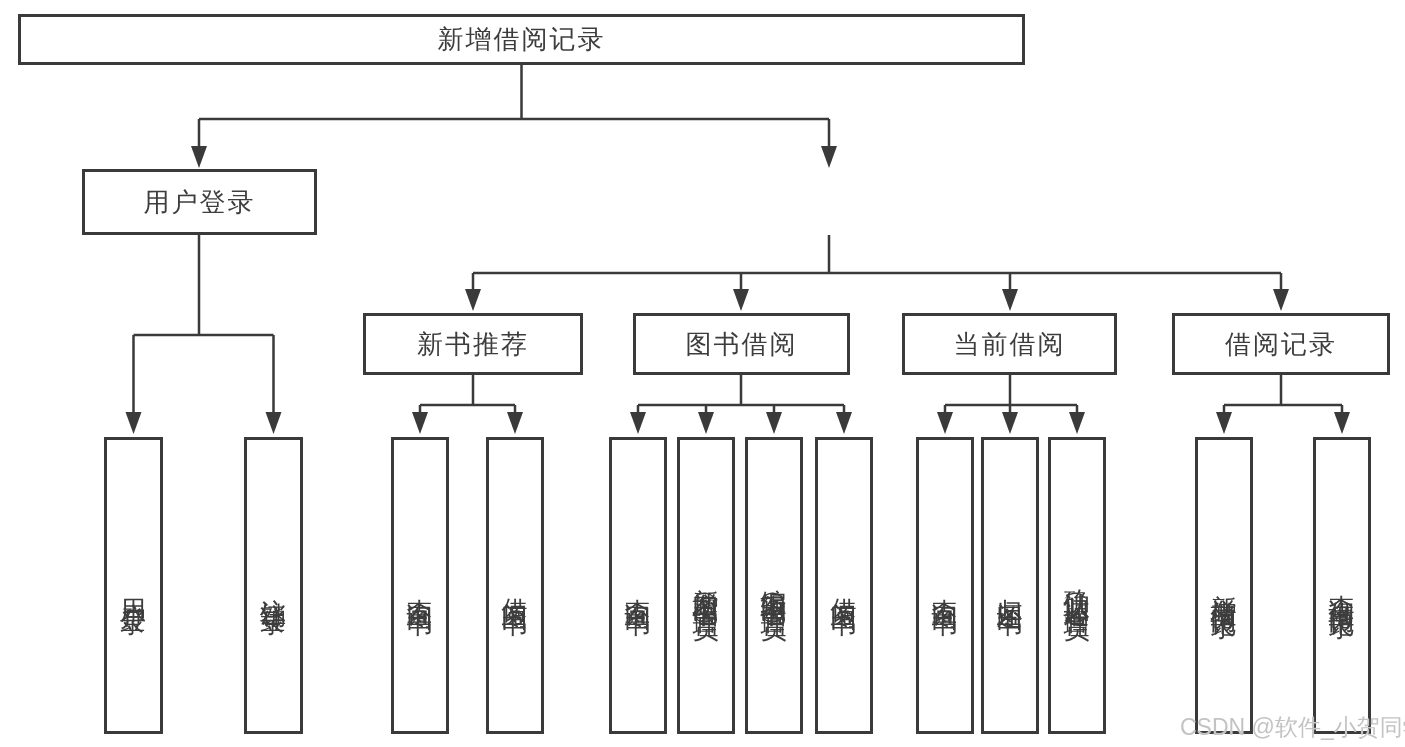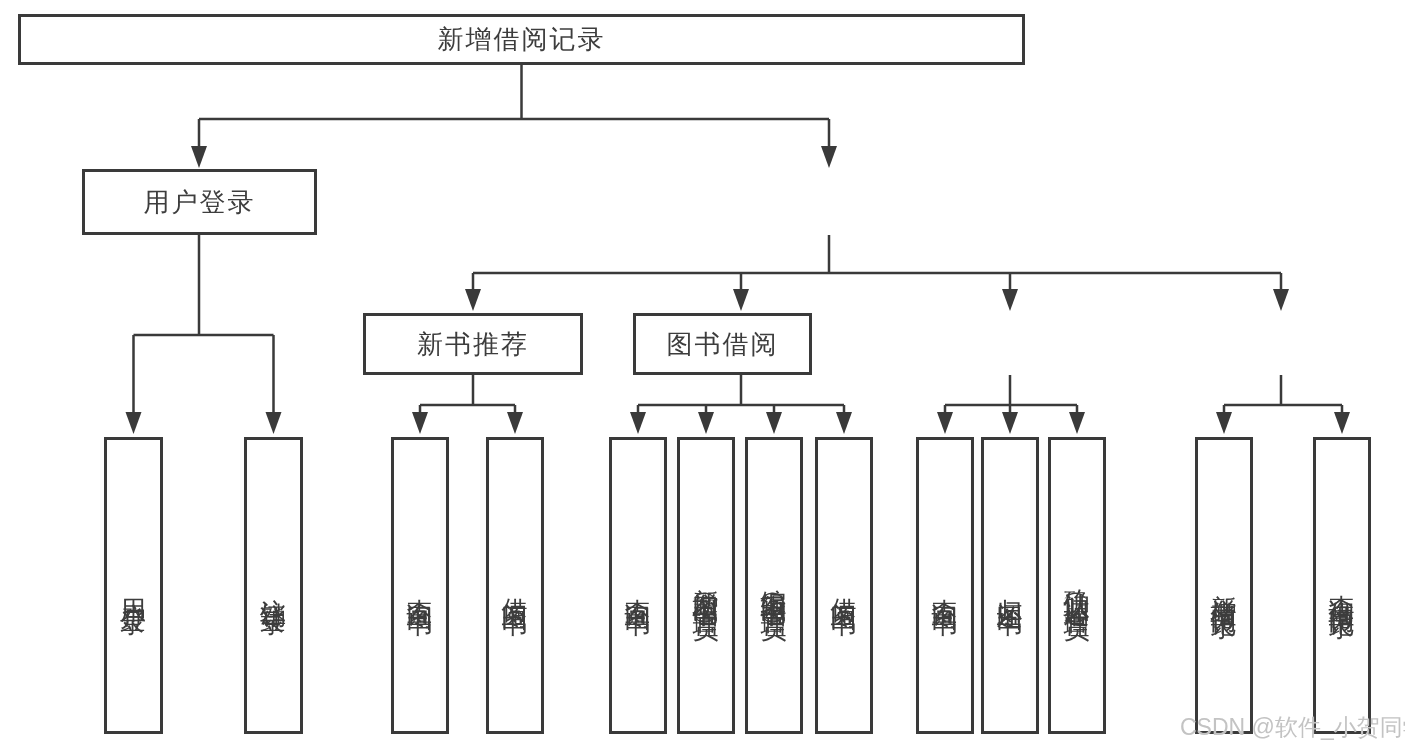--- a/index.html
+++ b/index.html
@@ -50,21 +50,21 @@
     letter-spacing: 4px;
     line-height: 1;
   }
   
   #n-root  { left: 18px;  top: 14px;  width: 1007px; height: 51px; }
   
   #n-l2-0  { left: 82px;  top: 169px; width: 235px; height: 66px; }
   #n-l2-1  { left: 713px; top: 169px; width: 232px; height: 66px; }
   
   #n-l3-0  { left: 363px;  top: 313px; width: 220px; height: 62px; justify-content: center; }
-  #n-l3-1  { left: 633px;  top: 313px; width: 179px; height: 62px; }
+  #n-l3-1  { left: 633px;  top: 313px; width: 217px; height: 62px; }
   #n-l3-2  { left: 902px;  top: 313px; width: 215px; height: 62px; }
   #n-l3-3  { left: 1172px; top: 313px; width: 218px; height: 62px; }
   
   #n-l4-0  { left: 104px;  width: 59px; }
   #n-l4-1  { left: 244px;  width: 59px; }
   #n-l4-2  { left: 391px; }
   #n-l4-3  { left: 486px; }
   #n-l4-4  { left: 609px; }
   #n-l4-5  { left: 677px; }
   #n-l4-6  { left: 745px; }
@@ -137,20 +137,26 @@
   <div class="node" id="n-l2-0">
     <span class="lbl">用户登录</span>
   </div>
 
   <div class="node" id="n-l3-0">
     <span class="lbl">新书推荐</span>
   </div>
   <div class="node" id="n-l3-1">
     <span class="lbl">图书借阅</span>
   </div>
+  <div class="node" id="n-l3-2">
+    <span class="lbl">当前借阅</span>
+  </div>
+  <div class="node" id="n-l3-3">
+    <span class="lbl">借阅记录</span>
+  </div>
 
   <div class="node vnode" id="n-l4-0">
     <span class="lbl">用户登录</span>
   </div>
   <div class="node vnode" id="n-l4-1">
     <span class="lbl">注销登录</span>
   </div>
   <div class="node vnode" id="n-l4-2">
     <span class="lbl">查询图书</span>
   </div>

